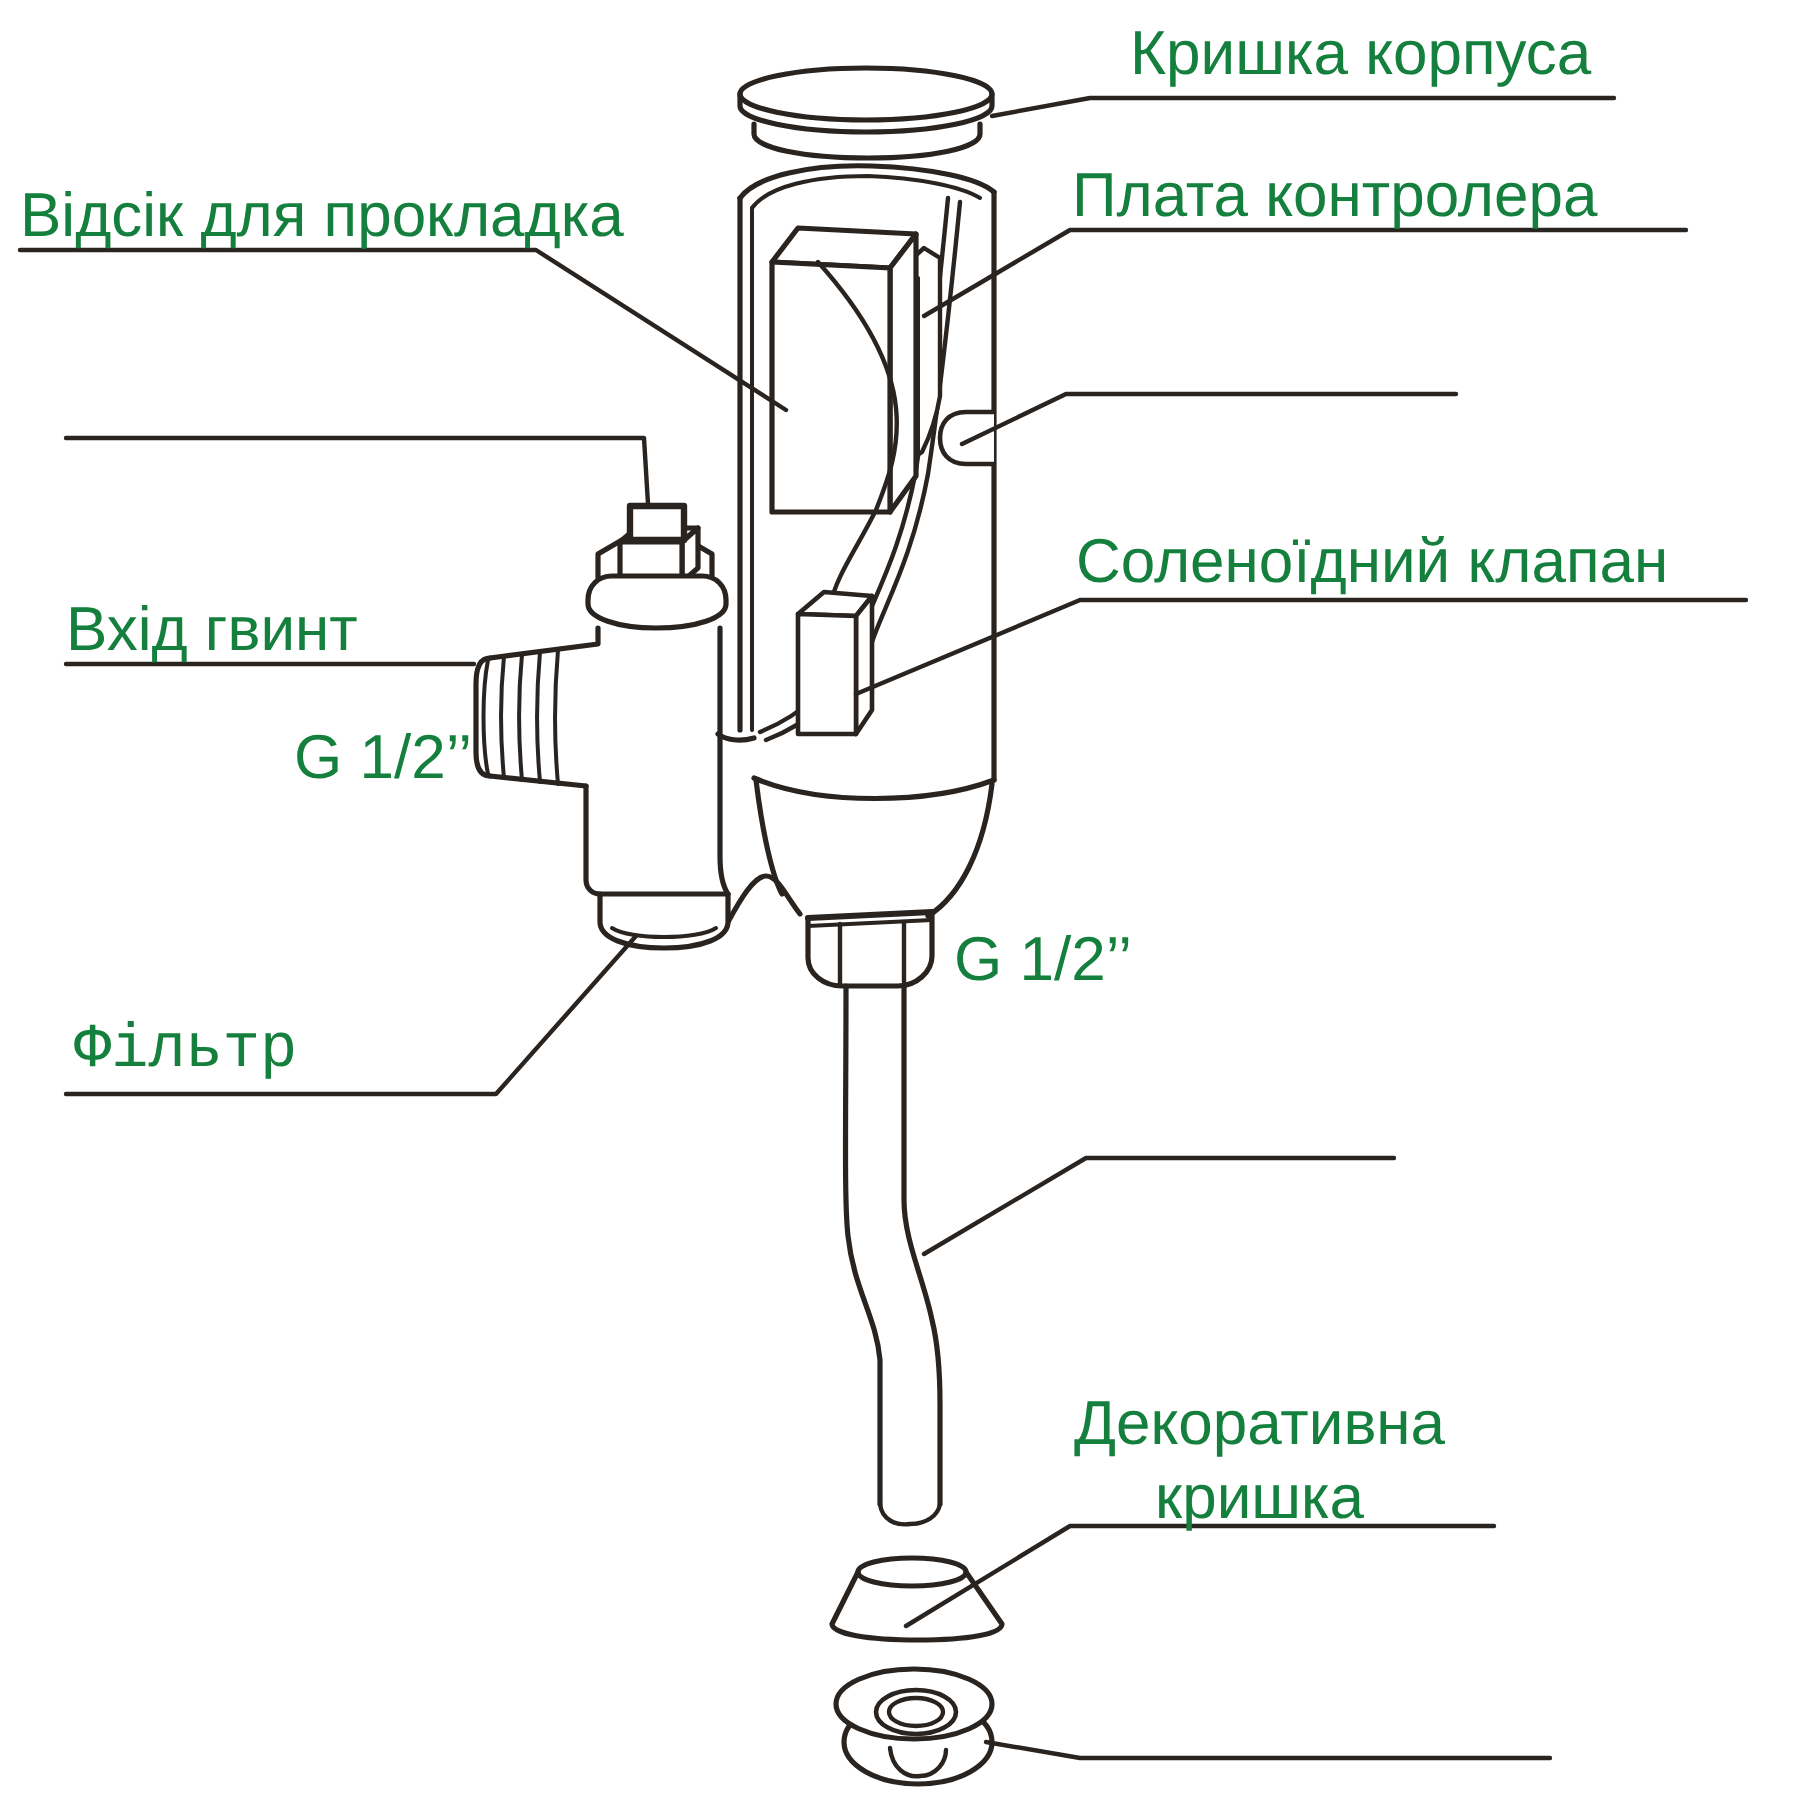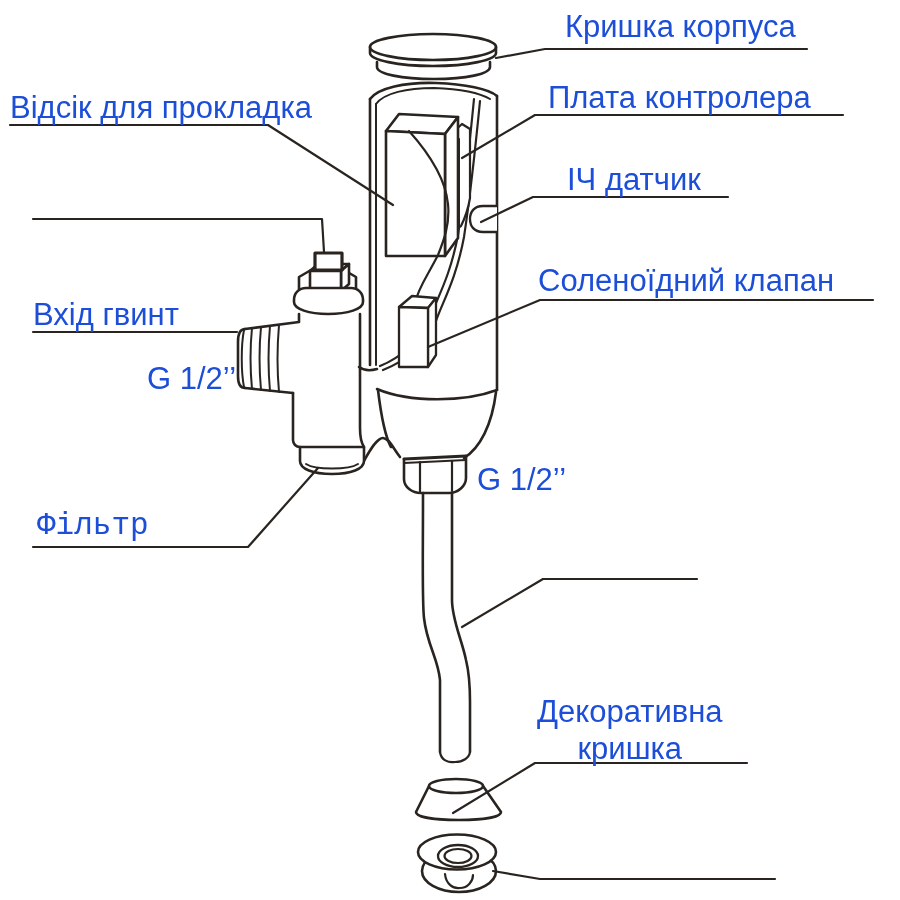--- a/index.html
+++ b/index.html
@@ -1,19 +1,19 @@
 <!DOCTYPE html>
 <html><head>
 <meta charset="utf-8">
 <style>
   html,body{margin:0;padding:0;background:#fff;}
   #stage{position:relative;width:900px;height:900px;background:#ffffff;overflow:hidden;
          font-family:"Liberation Sans",sans-serif;}
   #art{position:absolute;left:0;top:0;width:900px;height:900px;}
-  .lbl{position:absolute;color:#1d4ed8;font-size:31px;line-height:37px;
+  .lbl{position:absolute;color:#15803d;font-size:31px;line-height:37px;
        white-space:pre-line;letter-spacing:0px;}
 </style>
 </head>
 <body>
 
 <div id="stage">
 
   <svg id="art" viewBox="0 0 900 900" fill="none" stroke="#2a2420" stroke-width="2.6" stroke-linecap="round" stroke-linejoin="round">
 
     <g>
@@ -140,22 +140,21 @@
       <path d="M324,252 L322,219 L33,219"></path>
       <path d="M237,332 L33,332"></path>
       <path d="M318,468 L248,547 L33,547"></path>
       <path d="M462,627 L543,579 L697,579"></path>
       <path d="M453,813 L535,763 L747,763"></path>
       <path d="M493,871 L540,879 L775,879"></path>
     </g>
   </svg>
 
   <div class="lbl" style="left:565px;top:8px;">Кришка корпуса</div>
-  <div class="lbl" style="left:548px;top:79px;">Плата контролера</div>
-  <div class="lbl" style="left:567px;top:161px;">ІЧ датчик</div>
+  <div class="lbl" style="left:536px;top:79px;">Плата контролера</div>
   <div class="lbl" style="left:538px;top:262px;">Соленоїдний клапан</div>
   <div class="lbl" style="left:10px;top:89px;">Відсік для прокладка</div>
   <div class="lbl" style="left:33px;top:296px;">Вхід гвинт</div>
   <div class="lbl" style="left:147px;top:360px;">G 1/2’’</div>
   <div class="lbl" style="left:37px;top:507px;font-family:Liberation Mono, monospace;">Фільтр</div>
   <div class="lbl" style="left:477px;top:461px;">G 1/2’’</div>
   <div class="lbl" style="left:537px;top:693px;text-align:center;">Декоративна
 кришка</div>
 
 </div>

